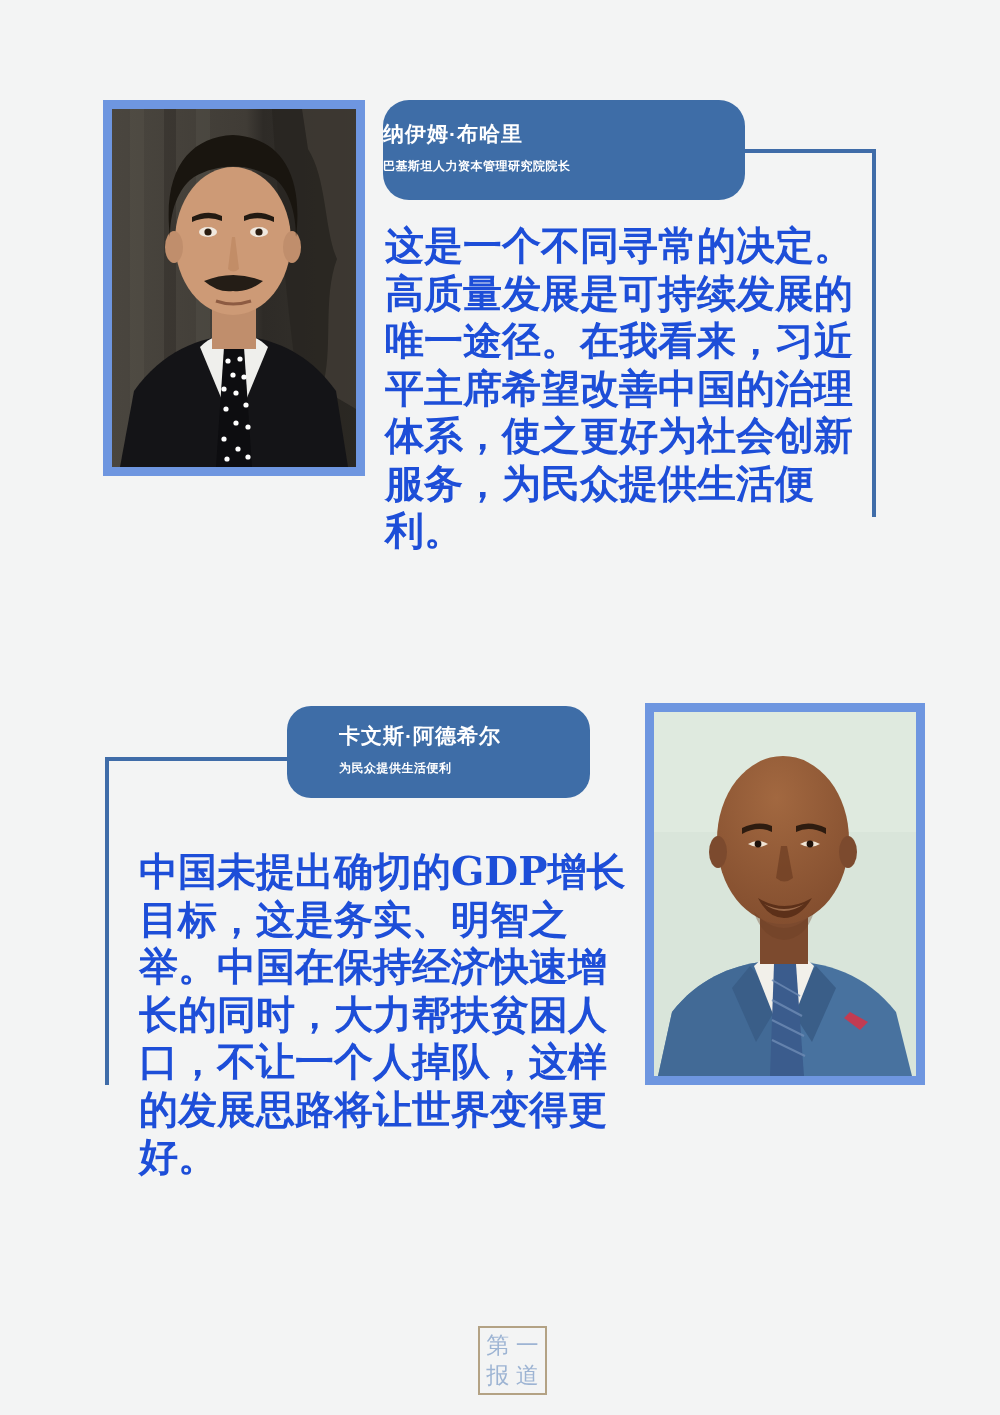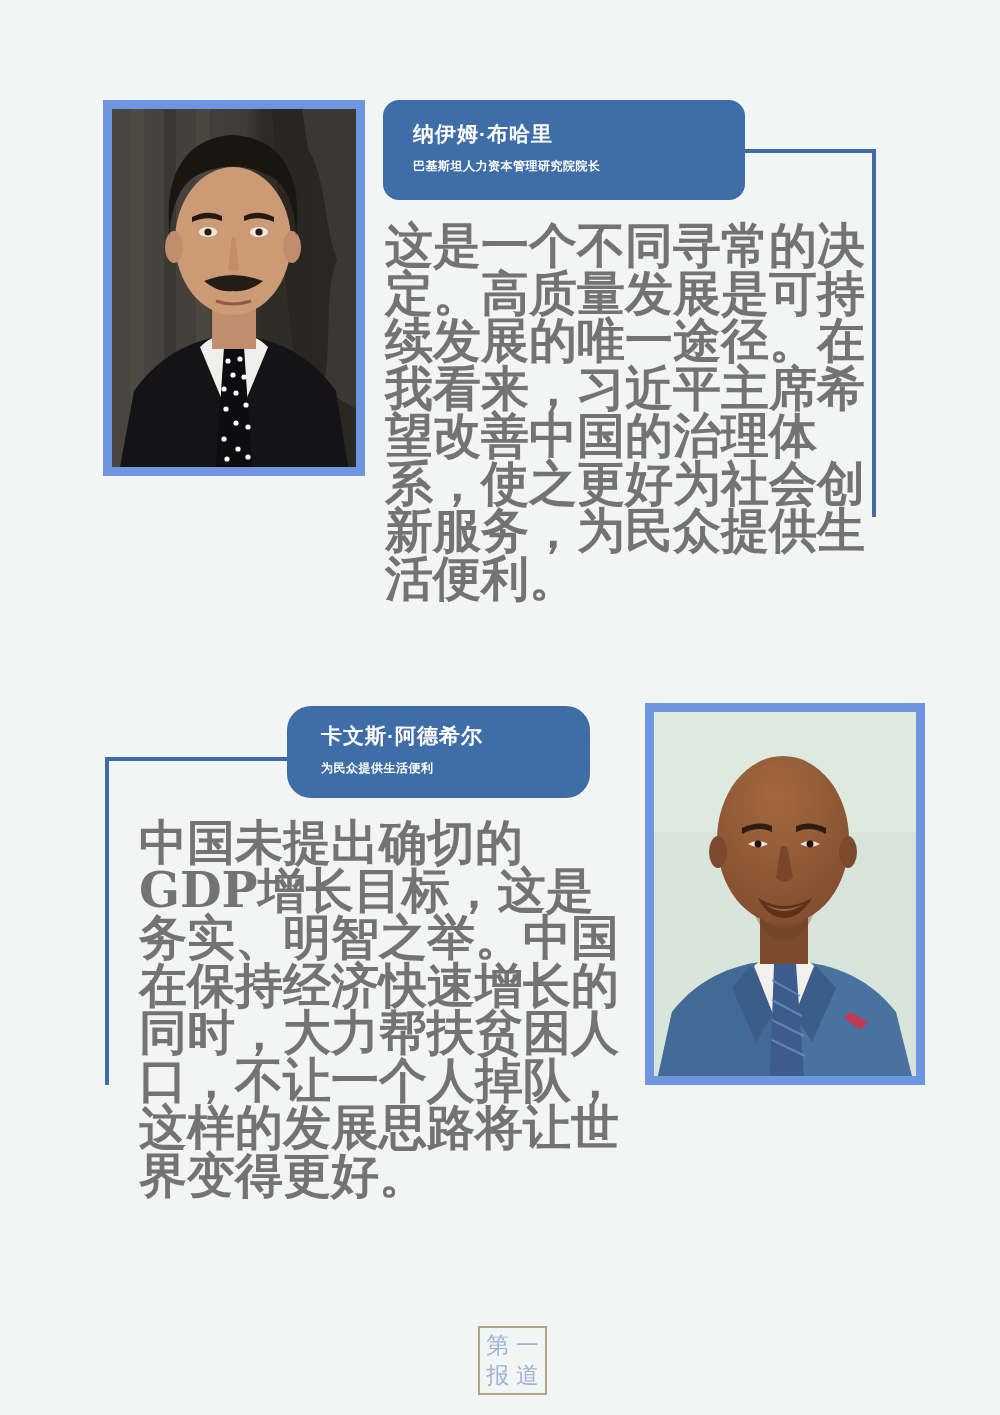--- a/index.html
+++ b/index.html
@@ -15,39 +15,39 @@
   }
   .photo-frame svg{display:block;width:100%;height:100%;}
   .photo1{left:103px;top:100px;width:262px;height:376px;}
   .photo2{left:645px;top:703px;width:280px;height:382px;background:#d9e5da;}
   
   .tag{
     position:absolute;background:#3e6da7;color:#ffffff;
     display:flex;flex-direction:column;justify-content:center;
     box-sizing:border-box;font-weight:bold;
   }
-  .tag1{left:383px;top:100px;width:362px;height:100px;border-radius:16px;padding-left:30px;}
-  .tag2{left:287px;top:706px;width:303px;height:92px;border-radius:24px;padding-left:34px;}
+  .tag1{left:383px;top:100px;width:362px;height:100px;border-radius:26px;}
+  .tag2{left:287px;top:706px;width:303px;height:92px;border-radius:24px;padding-left:52px;}
   .tag .name{font-size:21px;line-height:32px;letter-spacing:1px;}
   .tag .title{font-size:12px;line-height:32px;letter-spacing:0.5px;}
   
   .conn{position:absolute;background:#3f6ca8;}
   .conn1-h{left:745px;top:149px;width:131px;height:4px;}
   .conn1-v{left:872px;top:149px;width:4px;height:368px;}
   .conn2-h{left:105px;top:757px;width:182px;height:4px;}
   .conn2-v{left:105px;top:757px;width:4px;height:328px;}
   
   .quote{
-    position:absolute;color:#737373;
+    position:absolute;color:#1d4ed8;
     font-family:"DejaVu Serif","Liberation Serif",serif;
-    font-weight:600;font-size:48px;line-height:47.5px;
+    font-weight:600;font-size:39px;line-height:47.5px;
     text-align:left;word-break:normal;
   }
   .quote1{left:385px;top:222px;width:484px;}
-  .quote2{left:139px;top:819px;width:499px;}
+  .quote2{left:139px;top:848px;width:499px;}
   
   .seal{
     position:absolute;left:478px;top:1326px;width:69px;height:69px;
     box-sizing:border-box;border:2px solid #b3a284;
     display:grid;grid-template-columns:1fr 1fr;grid-template-rows:1fr 1fr;
     place-items:center;color:#9db4d3;
     font-family:"DejaVu Serif","Liberation Serif",serif;
     font-size:23px;line-height:23px;padding:3px;
   }
 </style>

